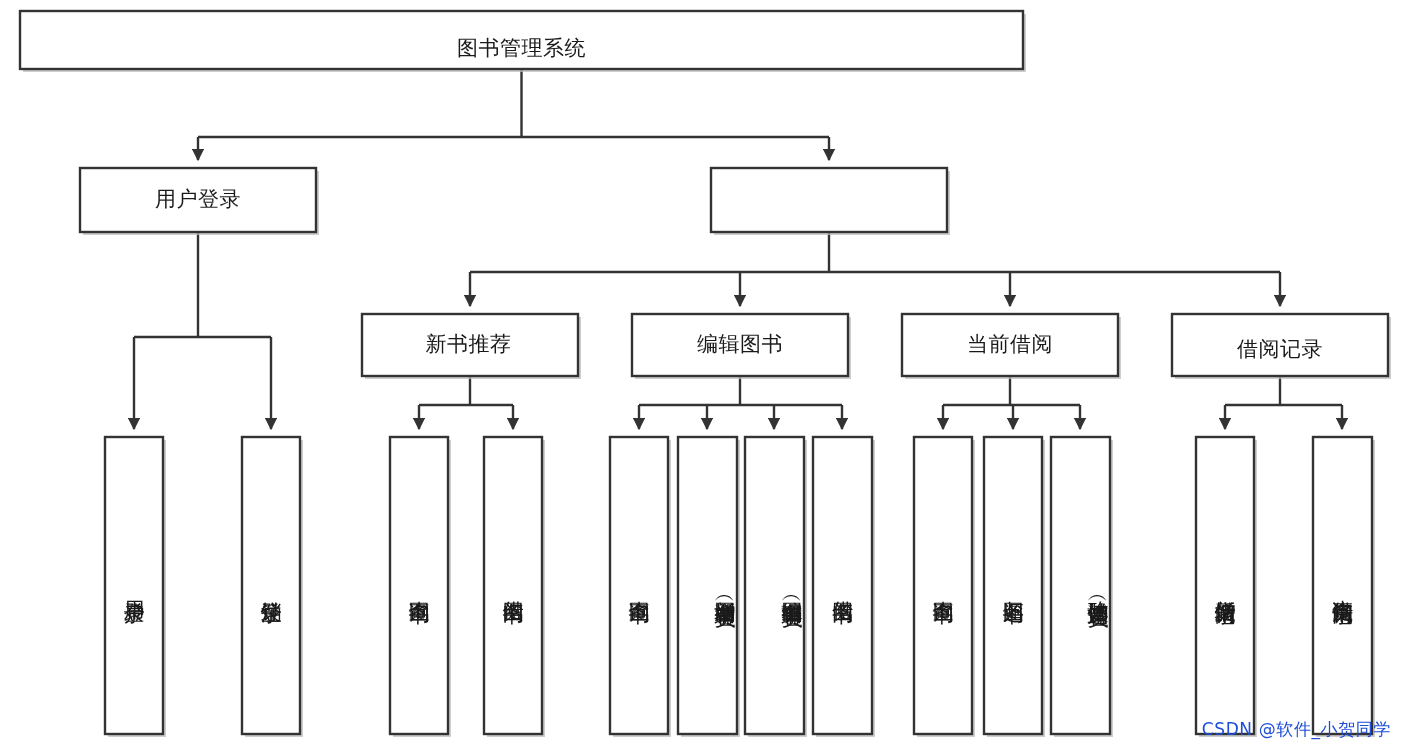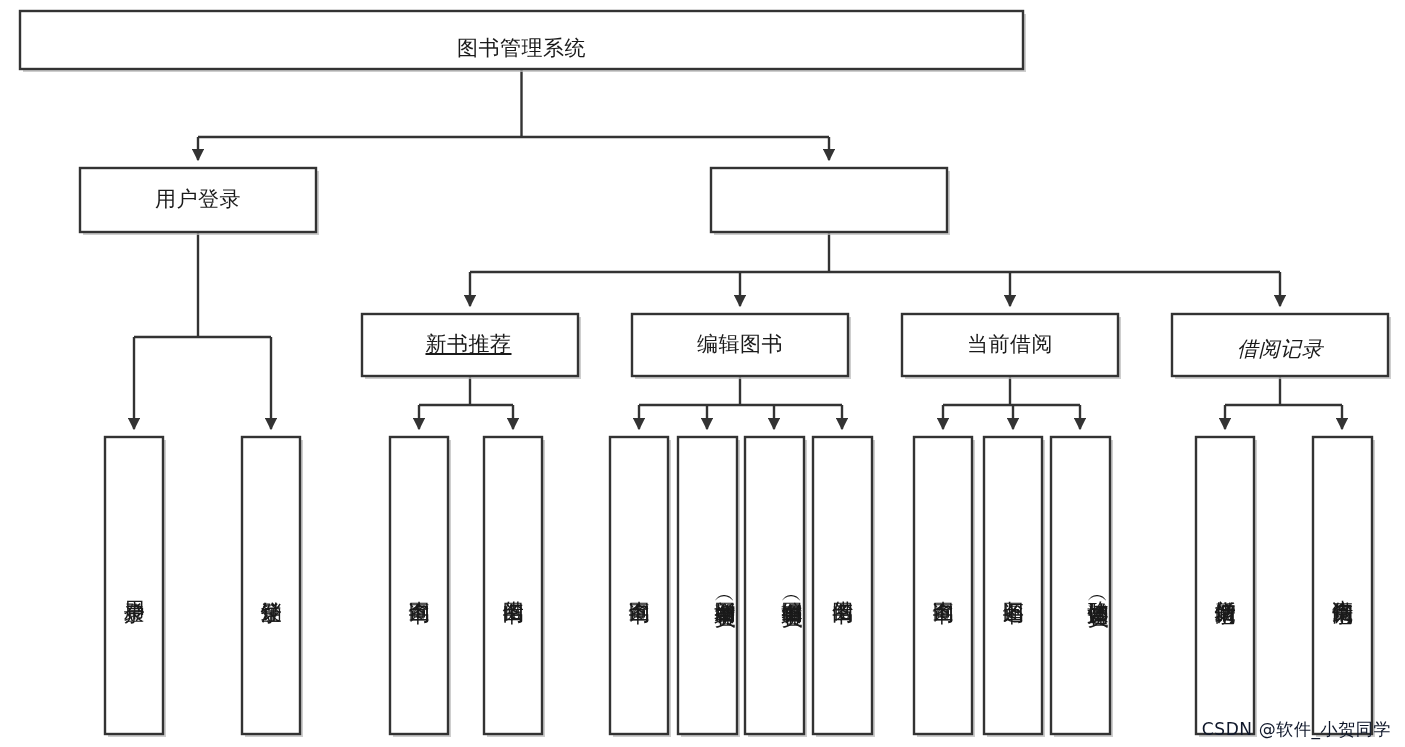--- a/index.html
+++ b/index.html
@@ -71,21 +71,21 @@
     pointer-events: none;
   }
   .node-label-v.vcenter {
     align-items: center;
   }
   #watermark {
     position: absolute;
     right: 14px;
     bottom: 6px;
     font-size: 17px;
-    color: #0f172a;
+    color: #1d4ed8;
     letter-spacing: 0.6px;
     white-space: nowrap;
     pointer-events: none;
   }
 </style>
 </head>
 <body>
 
 <div id="diagram-root">
 
@@ -211,24 +211,24 @@
 
       <rect class="node-shadow" x="1316" y="440" width="59" height="297"></rect>
       <rect class="node-box" x="1313" y="437" width="59" height="297"></rect>
     </g>
   </svg>
 
   <div class="node-label-h" style="left:20px; top:11px; width:1003px; height:75px;">图书管理系统</div>
 
   <div class="node-label-h" style="left:80px; top:168px; width:236px; height:64px;">用户登录</div>
 
-  <div class="node-label-h" style="left:362px; top:314px; width:213px; height:62px;text-decoration:underline;">新书推荐</div>
+  <div class="node-label-h" style="left:362px; top:314px; width:213px; height:62px;">新书推荐</div>
   <div class="node-label-h" style="left:632px; top:314px; width:216px; height:62px;">编辑图书</div>
   <div class="node-label-h" style="left:902px; top:314px; width:216px; height:62px;border-radius:31px;">当前借阅</div>
-  <div class="node-label-h" style="left:1172px; top:314px; width:216px; height:72px;font-style:italic;">借阅记录</div>
+  <div class="node-label-h" style="left:1172px; top:314px; width:216px; height:72px;">借阅记录</div>
 
   <div class="node-label-v vcenter" style="left:105px; top:437px; width:58px; height:297px;">用户登录</div>
 
   <div class="node-label-v vcenter" style="left:242px; top:437px; width:58px; height:297px;">注销登录</div>
 
   <div class="node-label-v vcenter" style="left:390px; top:437px; width:58px; height:297px;">查询图书</div>
 
   <div class="node-label-v vcenter" style="left:484px; top:437px; width:58px; height:297px;">借阅图书</div>
 
   <div class="node-label-v vcenter" style="left:610px; top:437px; width:58px; height:297px;">查询图书</div>

